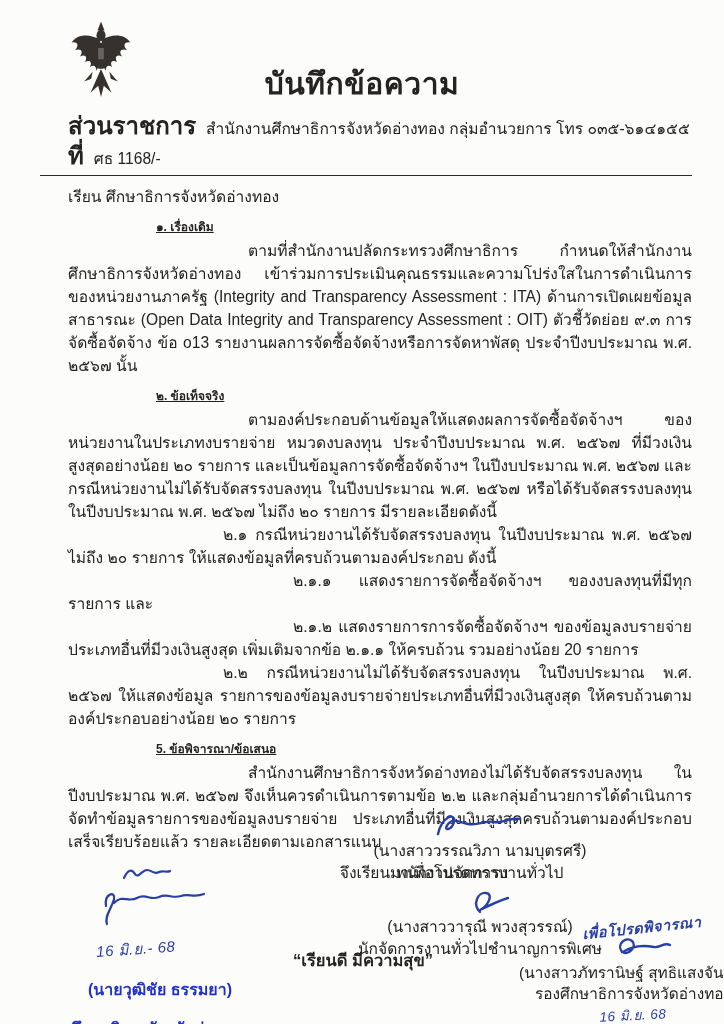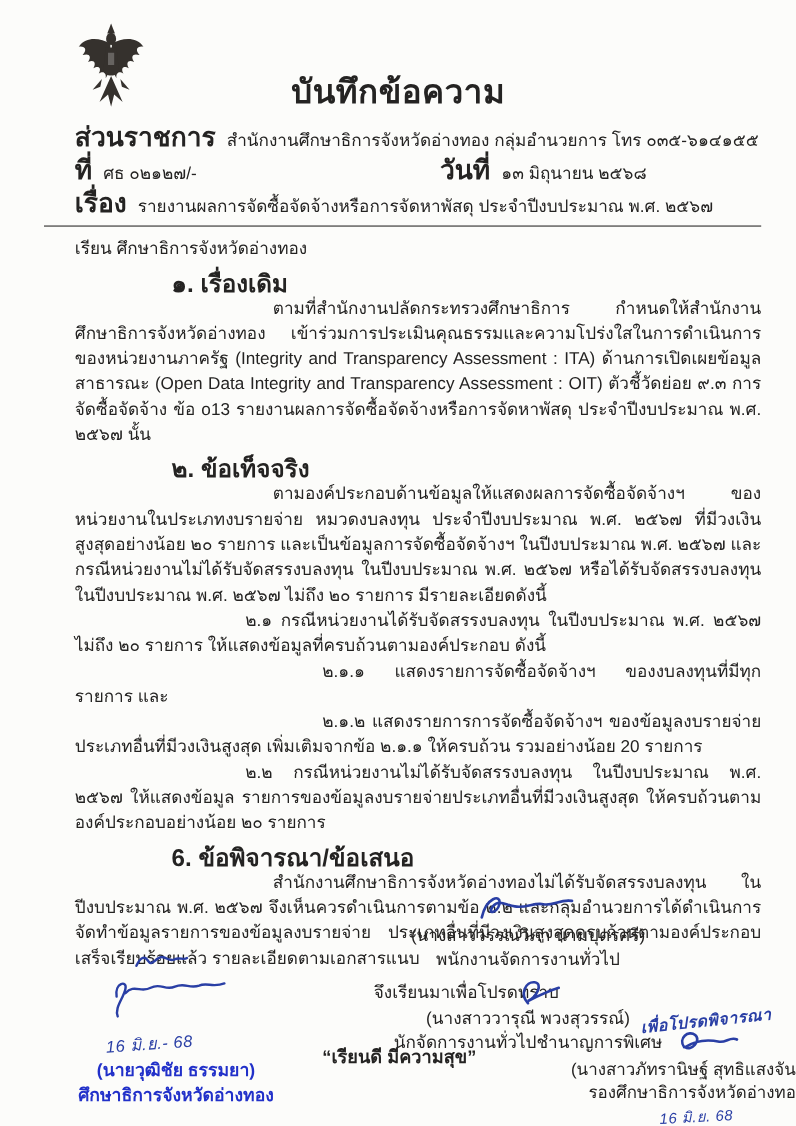--- a/index.html
+++ b/index.html
@@ -12,21 +12,21 @@
   .emblem{position:absolute;left:66px;top:18px;width:70px;height:102px;}
   .doc-title{position:absolute;top:60px;left:0;width:100%;text-align:center;
     font-size:30px;font-weight:700;margin:0;letter-spacing:.5px;}
   .content{position:absolute;top:114px;left:68px;width:624px;
     font-size:15.6px;line-height:23px;}
   .hdr-row{position:relative;margin-bottom:4px;white-space:nowrap;}
   .lbl{font-weight:700;font-size:24px;margin-right:10px;}
   .date-group{position:absolute;left:332px;top:0;}
   .rule{border-bottom:1.7px solid #2c2b2a;margin:5px 0 9px -28px;}
   .salutation{margin:0 0 2px 0;}
-  .sec-h{font-size:22px;font-weight:700;margin:8px 0 0 88px;}
+  .sec-h{font-size:12px;font-weight:700;margin:8px 0 0 88px;text-decoration:underline;}
   .para{margin:0;text-align:justify;}
   .ind-p{text-indent:180px;}
   .ind-s{text-indent:155px;}
   .ind-ss{text-indent:225px;}
   .closing{text-indent:88px;margin-top:8px;text-align:center;}
 
   .sig-block{position:absolute;left:330px;top:810px;width:300px;text-align:center;
     font-size:15.6px;line-height:22px;}
   .sig-svg{display:block;margin:0 auto;}
   .sig-svg.s2{margin-left:130px;margin-top:4px;}
@@ -44,21 +44,21 @@
 
   .left-hand{position:absolute;left:88px;top:862px;width:180px;}
   .left-hand svg{display:block;}
   .lh-nm{margin-left:32px;}
   .lh-sig{margin-left:6px;margin-top:4px;}
   .lh-date{margin-left:8px;margin-top:6px;font-size:15px;transform:rotate(-4deg);
     white-space:nowrap;}
 
   .stamp{position:absolute;left:48px;top:962px;width:224px;text-align:center;
     color:#2130c9;font-weight:700;font-size:16px;line-height:23px;}
-  .stamp div{white-space:nowrap;}
+  .stamp div{white-space:nowrap;margin-top:16px;}
 
   .motto{position:absolute;left:280px;top:947px;font-weight:700;font-size:16.5px;
     white-space:nowrap;margin-left:13px;}
 </style>
 </head>
 <body>
 
 <div class="page">
 
   <svg class="emblem" viewBox="0 0 100 140">
@@ -77,45 +77,39 @@
 
   <h1 class="doc-title">บันทึกข้อความ</h1>
 
   <div class="content">
 
     <div class="hdr-row">
       <span class="lbl">ส่วนราชการ</span><span class="val">สำนักงานศึกษาธิการจังหวัดอ่างทอง  กลุ่มอำนวยการ  โทร  ๐๓๕-๖๑๔๑๕๕</span>
     </div>
 
     <div class="hdr-row">
-      <span class="lbl">ที่</span><span class="val">ศธ ๐๒๑๒๗/-</span>
-      <span class="date-group">
-        <span class="lbl">วันที่</span><span class="val">๑๓ มิถุนายน ๒๕๖๘</span>
-      </span>
+      <span class="lbl">ที่</span><span class="val">ศธ 1168/-</span>
     </div>
 
-    <div class="hdr-row">
-      <span class="lbl">เรื่อง</span><span class="val">รายงานผลการจัดซื้อจัดจ้างหรือการจัดหาพัสดุ ประจำปีงบประมาณ พ.ศ. ๒๕๖๗</span>
-    </div>
 
     <div class="rule"></div>
 
     <p class="salutation">เรียน  ศึกษาธิการจังหวัดอ่างทอง</p>
 
     <h2 class="sec-h">๑. เรื่องเดิม</h2>
     <p class="para ind-p">ตามที่สำนักงานปลัดกระทรวงศึกษาธิการ กำหนดให้สำนักงานศึกษาธิการจังหวัดอ่างทอง เข้าร่วมการประเมินคุณธรรมและความโปร่งใสในการดำเนินการของหน่วยงานภาครัฐ (Integrity and Transparency Assessment : ITA) ด้านการเปิดเผยข้อมูลสาธารณะ (Open Data Integrity and Transparency Assessment : OIT) ตัวชี้วัดย่อย ๙.๓ การจัดซื้อจัดจ้าง ข้อ o13 รายงานผลการจัดซื้อจัดจ้างหรือการจัดหาพัสดุ ประจำปีงบประมาณ พ.ศ. ๒๕๖๗ นั้น</p>
 
     <h2 class="sec-h">๒. ข้อเท็จจริง</h2>
     <p class="para ind-p">ตามองค์ประกอบด้านข้อมูลให้แสดงผลการจัดซื้อจัดจ้างฯ ของหน่วยงานในประเภทงบรายจ่าย หมวดงบลงทุน ประจำปีงบประมาณ พ.ศ. ๒๕๖๗ ที่มีวงเงินสูงสุดอย่างน้อย ๒๐ รายการ และเป็นข้อมูลการจัดซื้อจัดจ้างฯ ในปีงบประมาณ พ.ศ. ๒๕๖๗ และกรณีหน่วยงานไม่ได้รับจัดสรรงบลงทุน ในปีงบประมาณ พ.ศ. ๒๕๖๗ หรือได้รับจัดสรรงบลงทุนในปีงบประมาณ พ.ศ. ๒๕๖๗ ไม่ถึง ๒๐ รายการ มีรายละเอียดดังนี้</p>
     <p class="para ind-s">๒.๑ กรณีหน่วยงานได้รับจัดสรรงบลงทุน ในปีงบประมาณ พ.ศ. ๒๕๖๗ ไม่ถึง ๒๐ รายการ ให้แสดงข้อมูลที่ครบถ้วนตามองค์ประกอบ ดังนี้</p>
     <p class="para ind-ss">๒.๑.๑ แสดงรายการจัดซื้อจัดจ้างฯ ของงบลงทุนที่มีทุกรายการ และ</p>
     <p class="para ind-ss">๒.๑.๒ แสดงรายการการจัดซื้อจัดจ้างฯ ของข้อมูลงบรายจ่ายประเภทอื่นที่มีวงเงินสูงสุด เพิ่มเติมจากข้อ ๒.๑.๑ ให้ครบถ้วน รวมอย่างน้อย 20 รายการ</p>
     <p class="para ind-s">๒.๒ กรณีหน่วยงานไม่ได้รับจัดสรรงบลงทุน ในปีงบประมาณ พ.ศ. ๒๕๖๗ ให้แสดงข้อมูล รายการของข้อมูลงบรายจ่ายประเภทอื่นที่มีวงเงินสูงสุด ให้ครบถ้วนตามองค์ประกอบอย่างน้อย ๒๐ รายการ</p>
 
-    <h2 class="sec-h">6. ข้อพิจารณา/ข้อเสนอ</h2>
+    <h2 class="sec-h">5. ข้อพิจารณา/ข้อเสนอ</h2>
     <p class="para ind-p">สำนักงานศึกษาธิการจังหวัดอ่างทองไม่ได้รับจัดสรรงบลงทุน ในปีงบประมาณ พ.ศ. ๒๕๖๗ จึงเห็นควรดำเนินการตามข้อ ๒.๒ และกลุ่มอำนวยการได้ดำเนินการจัดทำข้อมูลรายการของข้อมูลงบรายจ่าย ประเภทอื่นที่มีวงเงินสูงสุดครบถ้วนตามองค์ประกอบเสร็จเรียบร้อยแล้ว รายละเอียดตามเอกสารแนบ</p>
 
     <p class="para closing">จึงเรียนมาเพื่อโปรดทราบ</p>
   </div>
 
   <div class="sig-block">
     <svg class="sig-svg" width="100" height="30" viewBox="0 0 100 30">
       <path d="M8 24 C12 6 26 2 24 12 C22 20 12 22 18 14 C24 7 30 13 38 14 C48 16 56 10 64 12 C72 14 80 7 90 9" fill="none" stroke="#2a3fa5" stroke-width="2.4" stroke-linecap="round"></path>
     </svg>
     <div class="sig-name">(นางสาววรรณวิภา นามบุตรศรี)</div>

